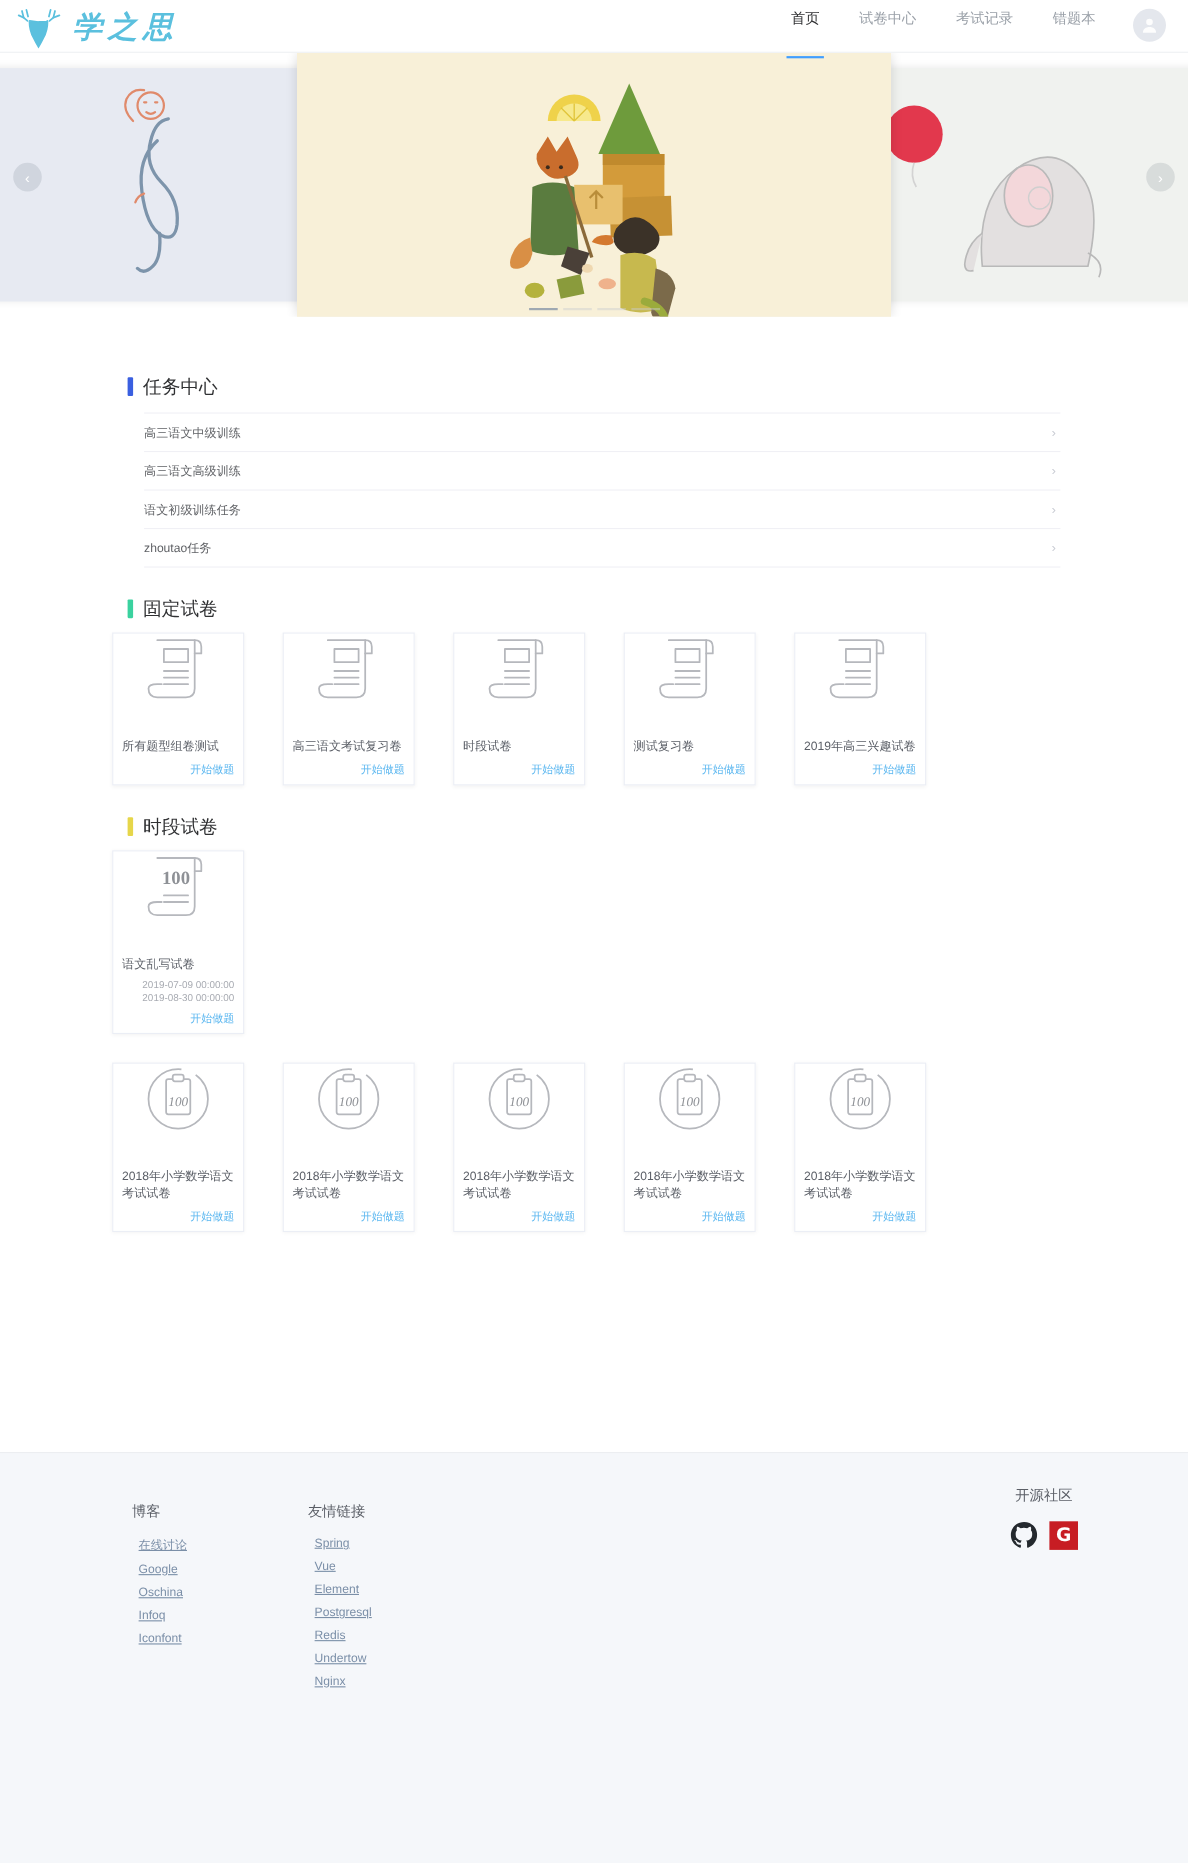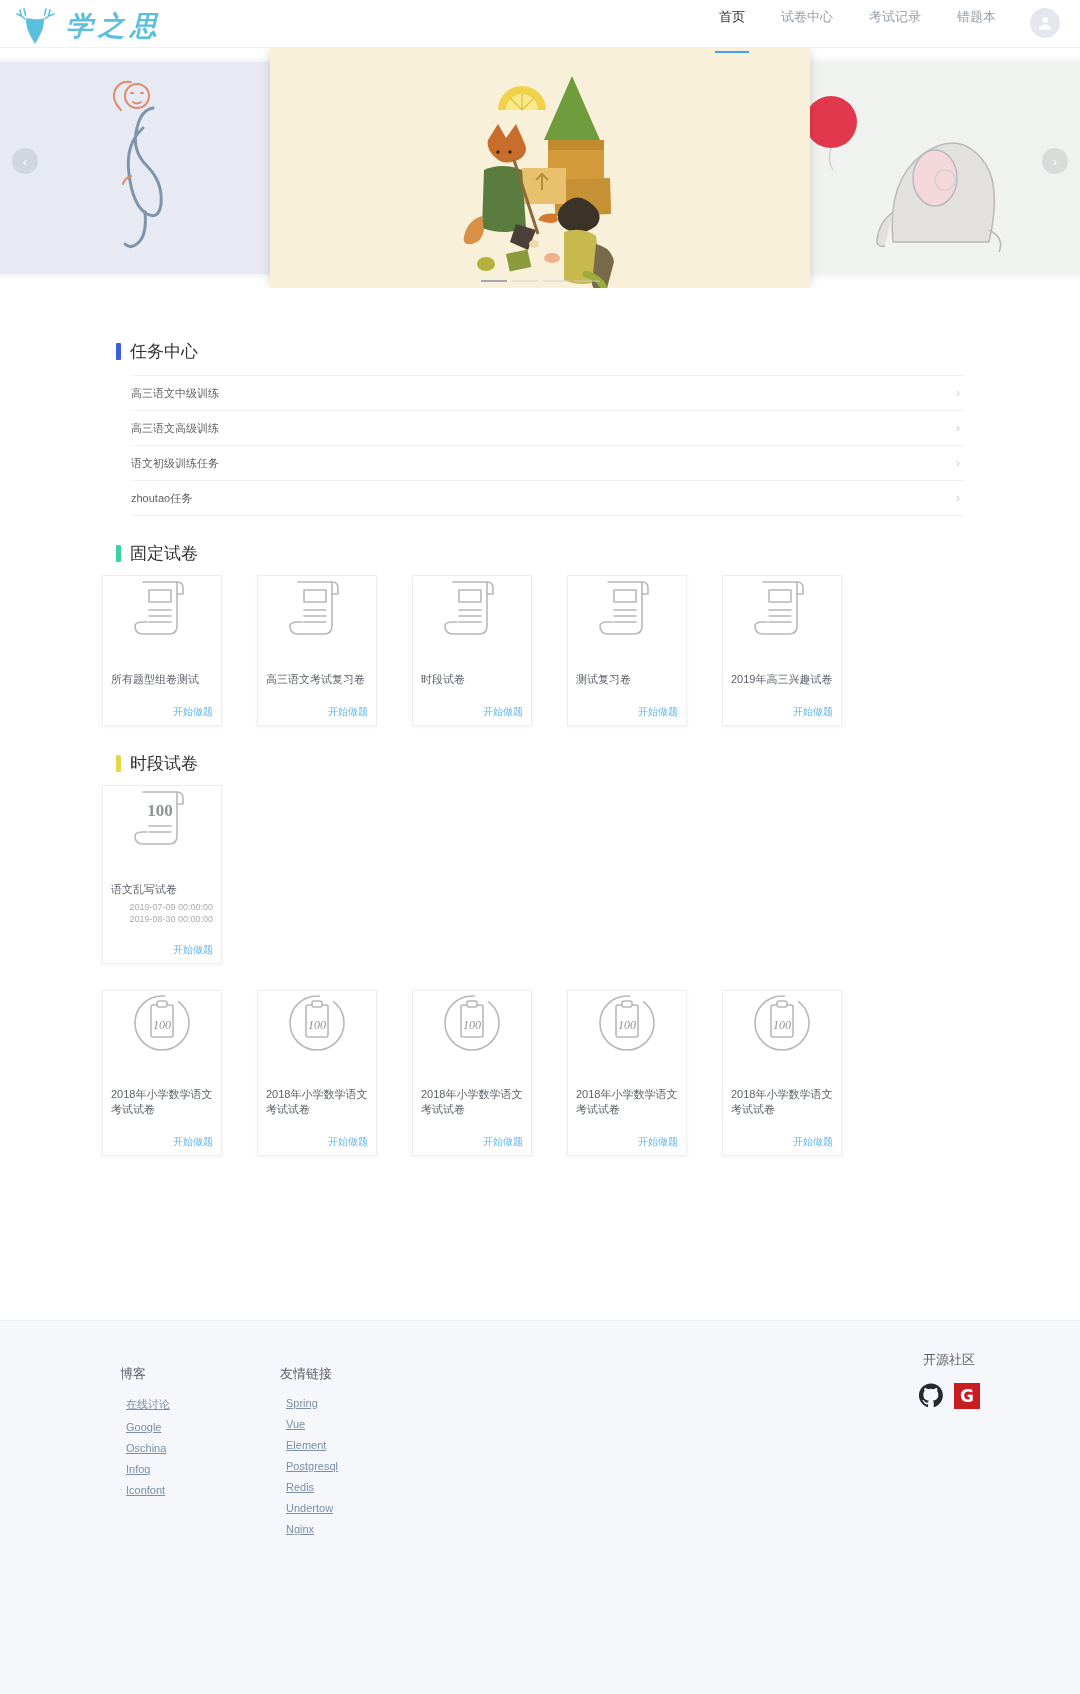--- a/index.html
+++ b/index.html
@@ -196,21 +196,21 @@
     margin-top: 4px;
     text-align: right;
     font-size: 9px;
     color: #a8abb2;
     line-height: 12px;
   }
   .card-action {
     text-align: right;
     font-size: 10px;
     color: #5bb7f0;
-    margin-top: 18px;
+    margin-top: 6px;
     cursor: pointer;
   }
 
   .section-block { margin-top: 26px; }
   .section-block.first { margin-top: 30px; }
 
   
   .footer {
     position: absolute;
     left: 0; bottom: 0;

